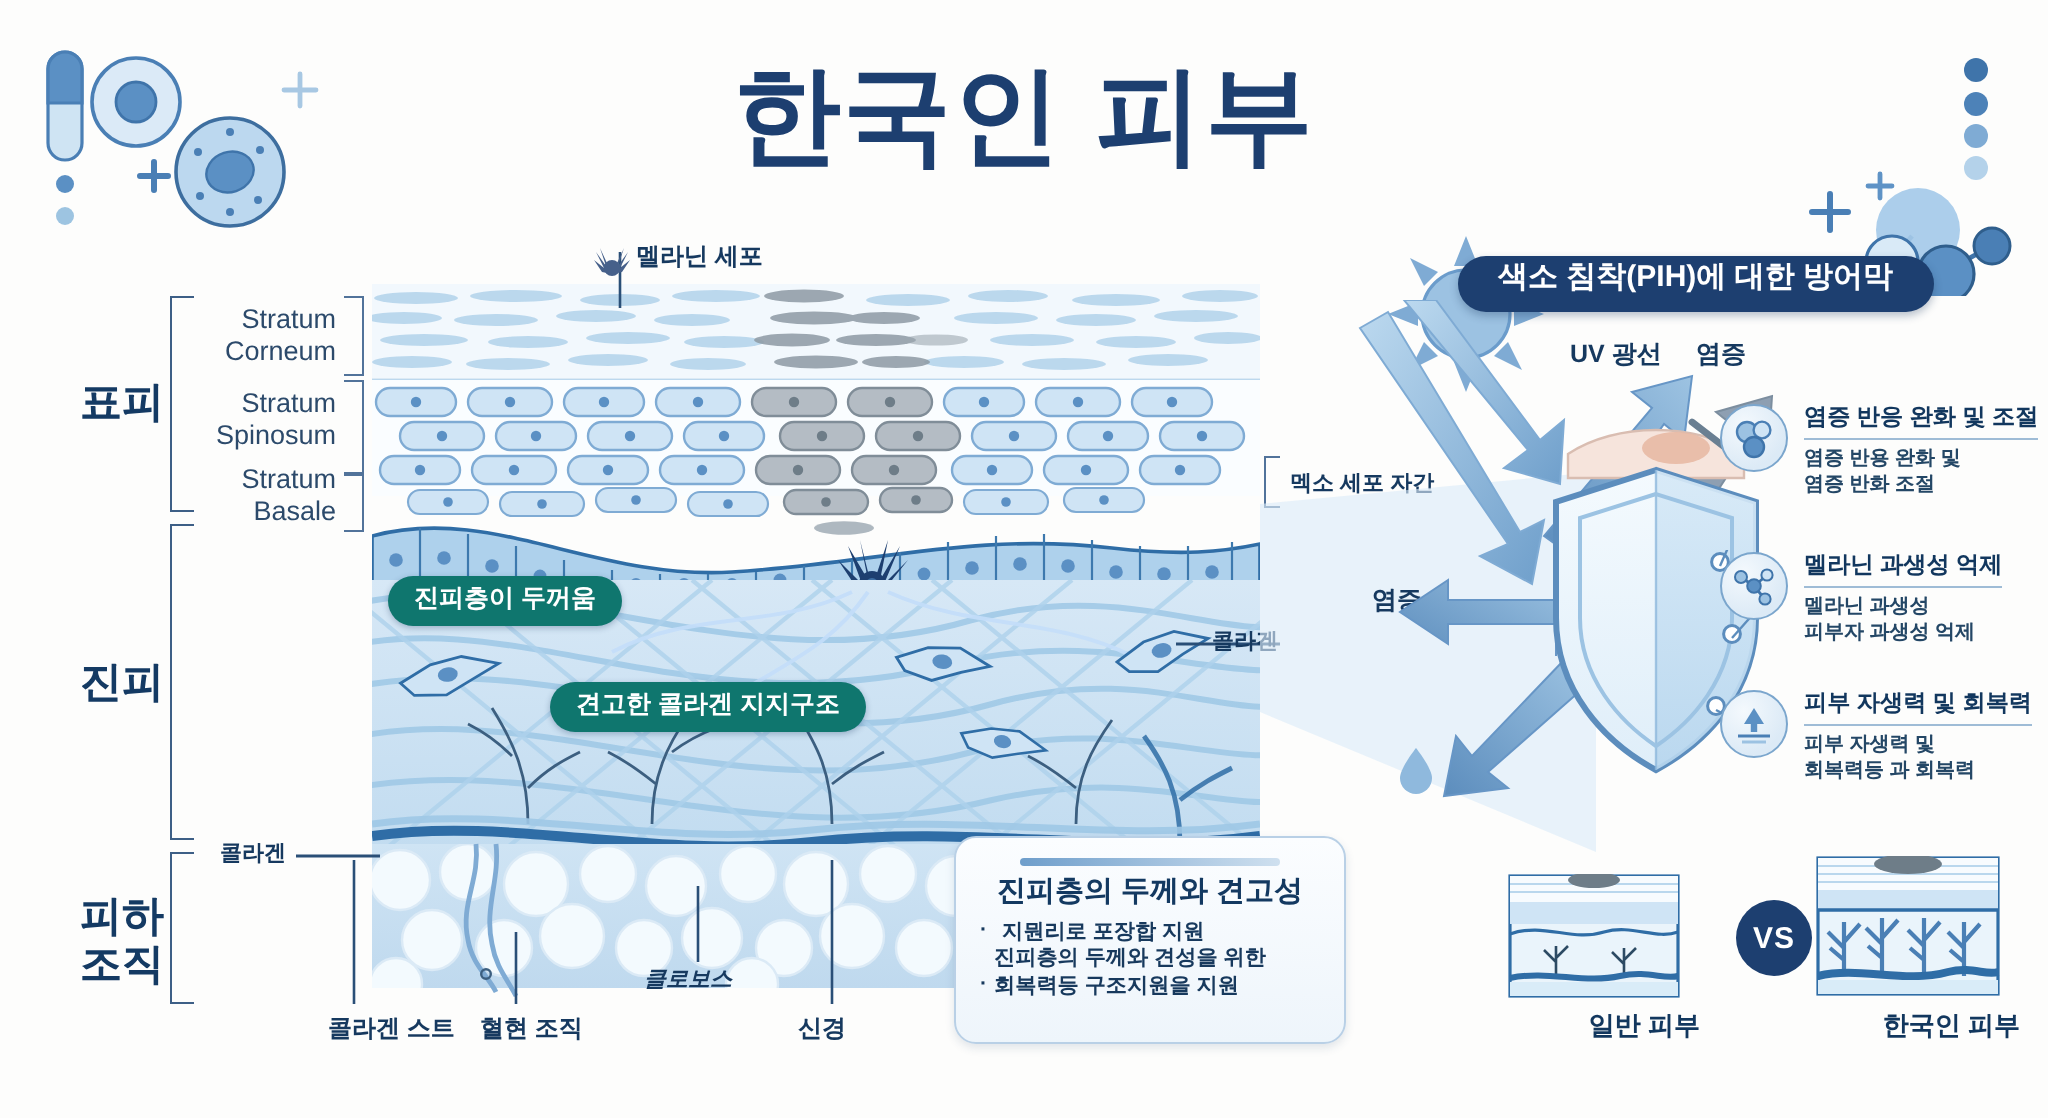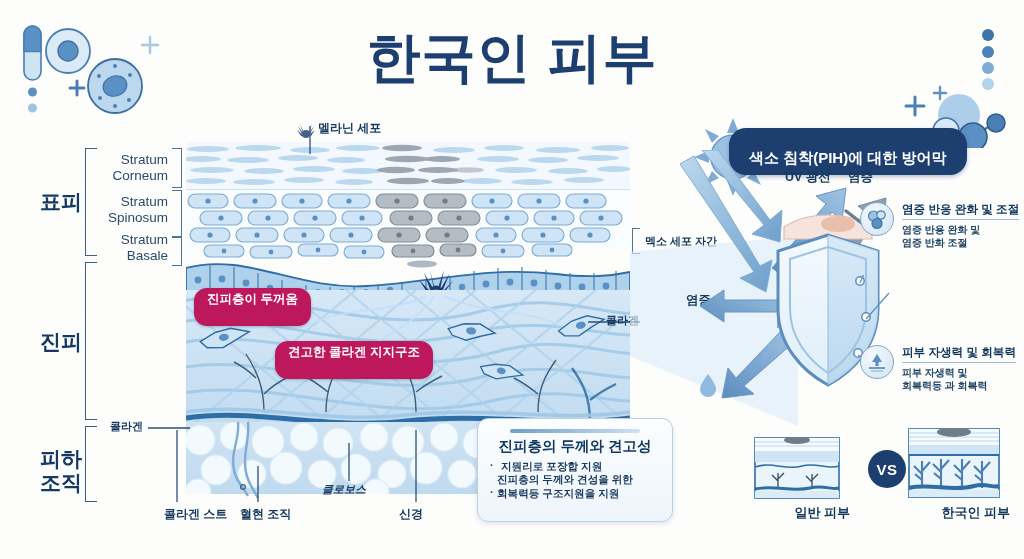--- a/index.html
+++ b/index.html
@@ -50,30 +50,30 @@
   }
   .brk-r {
     border-right: 1.4px solid #52739a;
     border-top: 1.4px solid #52739a;
     border-bottom: 1.4px solid #52739a;
     border-left: none;
   }
 
   
   .pill {
-    background: #be185d; color: #ffffff;
+    background: #0f766e; color: #ffffff;
     font-size: 12.5px; font-weight: 700;
-    padding: 5px 13px 19px; border-radius: 13px;
+    padding: 5px 13px 6px; border-radius: 13px;
     white-space: nowrap; line-height: 1.1;
     box-shadow: 0 1px 3px rgba(20,50,90,.30);
   }
   .pill-lg {
     background: #1d3f70; color: #fff;
     font-size: 15px; font-weight: 700;
-    padding: 22px 20px 8px; border-radius: 17px;
+    padding: 3px 20px 8px; border-radius: 17px;
     white-space: nowrap; line-height: 1.1;
     box-shadow: 0 2px 4px rgba(20,50,90,.30);
   }
 
   
   .lead {
     font-size: 12px; font-weight: 700; color: #16395f;
     white-space: nowrap; line-height: 1.1;
   }
   .lead-sm {
@@ -682,20 +682,38 @@
         <circle cx="11" cy="15.5" r="5" fill="#5b90c4" stroke="#3f74aa" stroke-width="1.2"></circle>
       </svg>
     </span>
     <span class="btxt">
       <h5>염증 반응 완화 및 조절</h5>
       <p>염증 반용 완화 및</p>
       <p>염증 반화 조절</p>
     </span>
   </div>
 
+  <div class="benefit" style="left:860px; top:276px;">
+    <span class="bicon">
+      <svg width="22" height="22" viewBox="0 0 22 22">
+        <line x1="5" y1="7" x2="11" y2="11" stroke="#3f74aa" stroke-width="1.4"></line>
+        <line x1="11" y1="11" x2="17" y2="6" stroke="#3f74aa" stroke-width="1.4"></line>
+        <line x1="11" y1="11" x2="16" y2="17" stroke="#3f74aa" stroke-width="1.4"></line>
+        <circle cx="4.5" cy="6.5" r="3" fill="#9cc2e2" stroke="#3f74aa" stroke-width="1"></circle>
+        <circle cx="11" cy="11" r="3.4" fill="#5b90c4" stroke="#3f74aa" stroke-width="1"></circle>
+        <circle cx="17.5" cy="5.5" r="2.8" fill="#cfe4f5" stroke="#3f74aa" stroke-width="1"></circle>
+        <circle cx="16.5" cy="17.5" r="2.8" fill="#9cc2e2" stroke="#3f74aa" stroke-width="1"></circle>
+      </svg>
+    </span>
+    <span class="btxt">
+      <h5>멜라닌 과생성 억제</h5>
+      <p>멜라닌 과생성</p>
+      <p>피부자 과생성 억제</p>
+    </span>
+  </div>
 
   <div class="benefit" style="left:860px; top:345px;">
     <span class="bicon">
       <svg width="22" height="22" viewBox="0 0 22 22">
         <path d="M11 3 L16 11 L12.6 11 L12.6 15 L9.4 15 L9.4 11 L6 11 Z" fill="#5b90c4"></path>
         <line x1="3" y1="17" x2="19" y2="17" stroke="#4a7fb5" stroke-width="1.5"></line>
         <line x1="5" y1="20" x2="17" y2="20" stroke="#9cc2e2" stroke-width="1.5"></line>
       </svg>
     </span>
     <span class="btxt">

